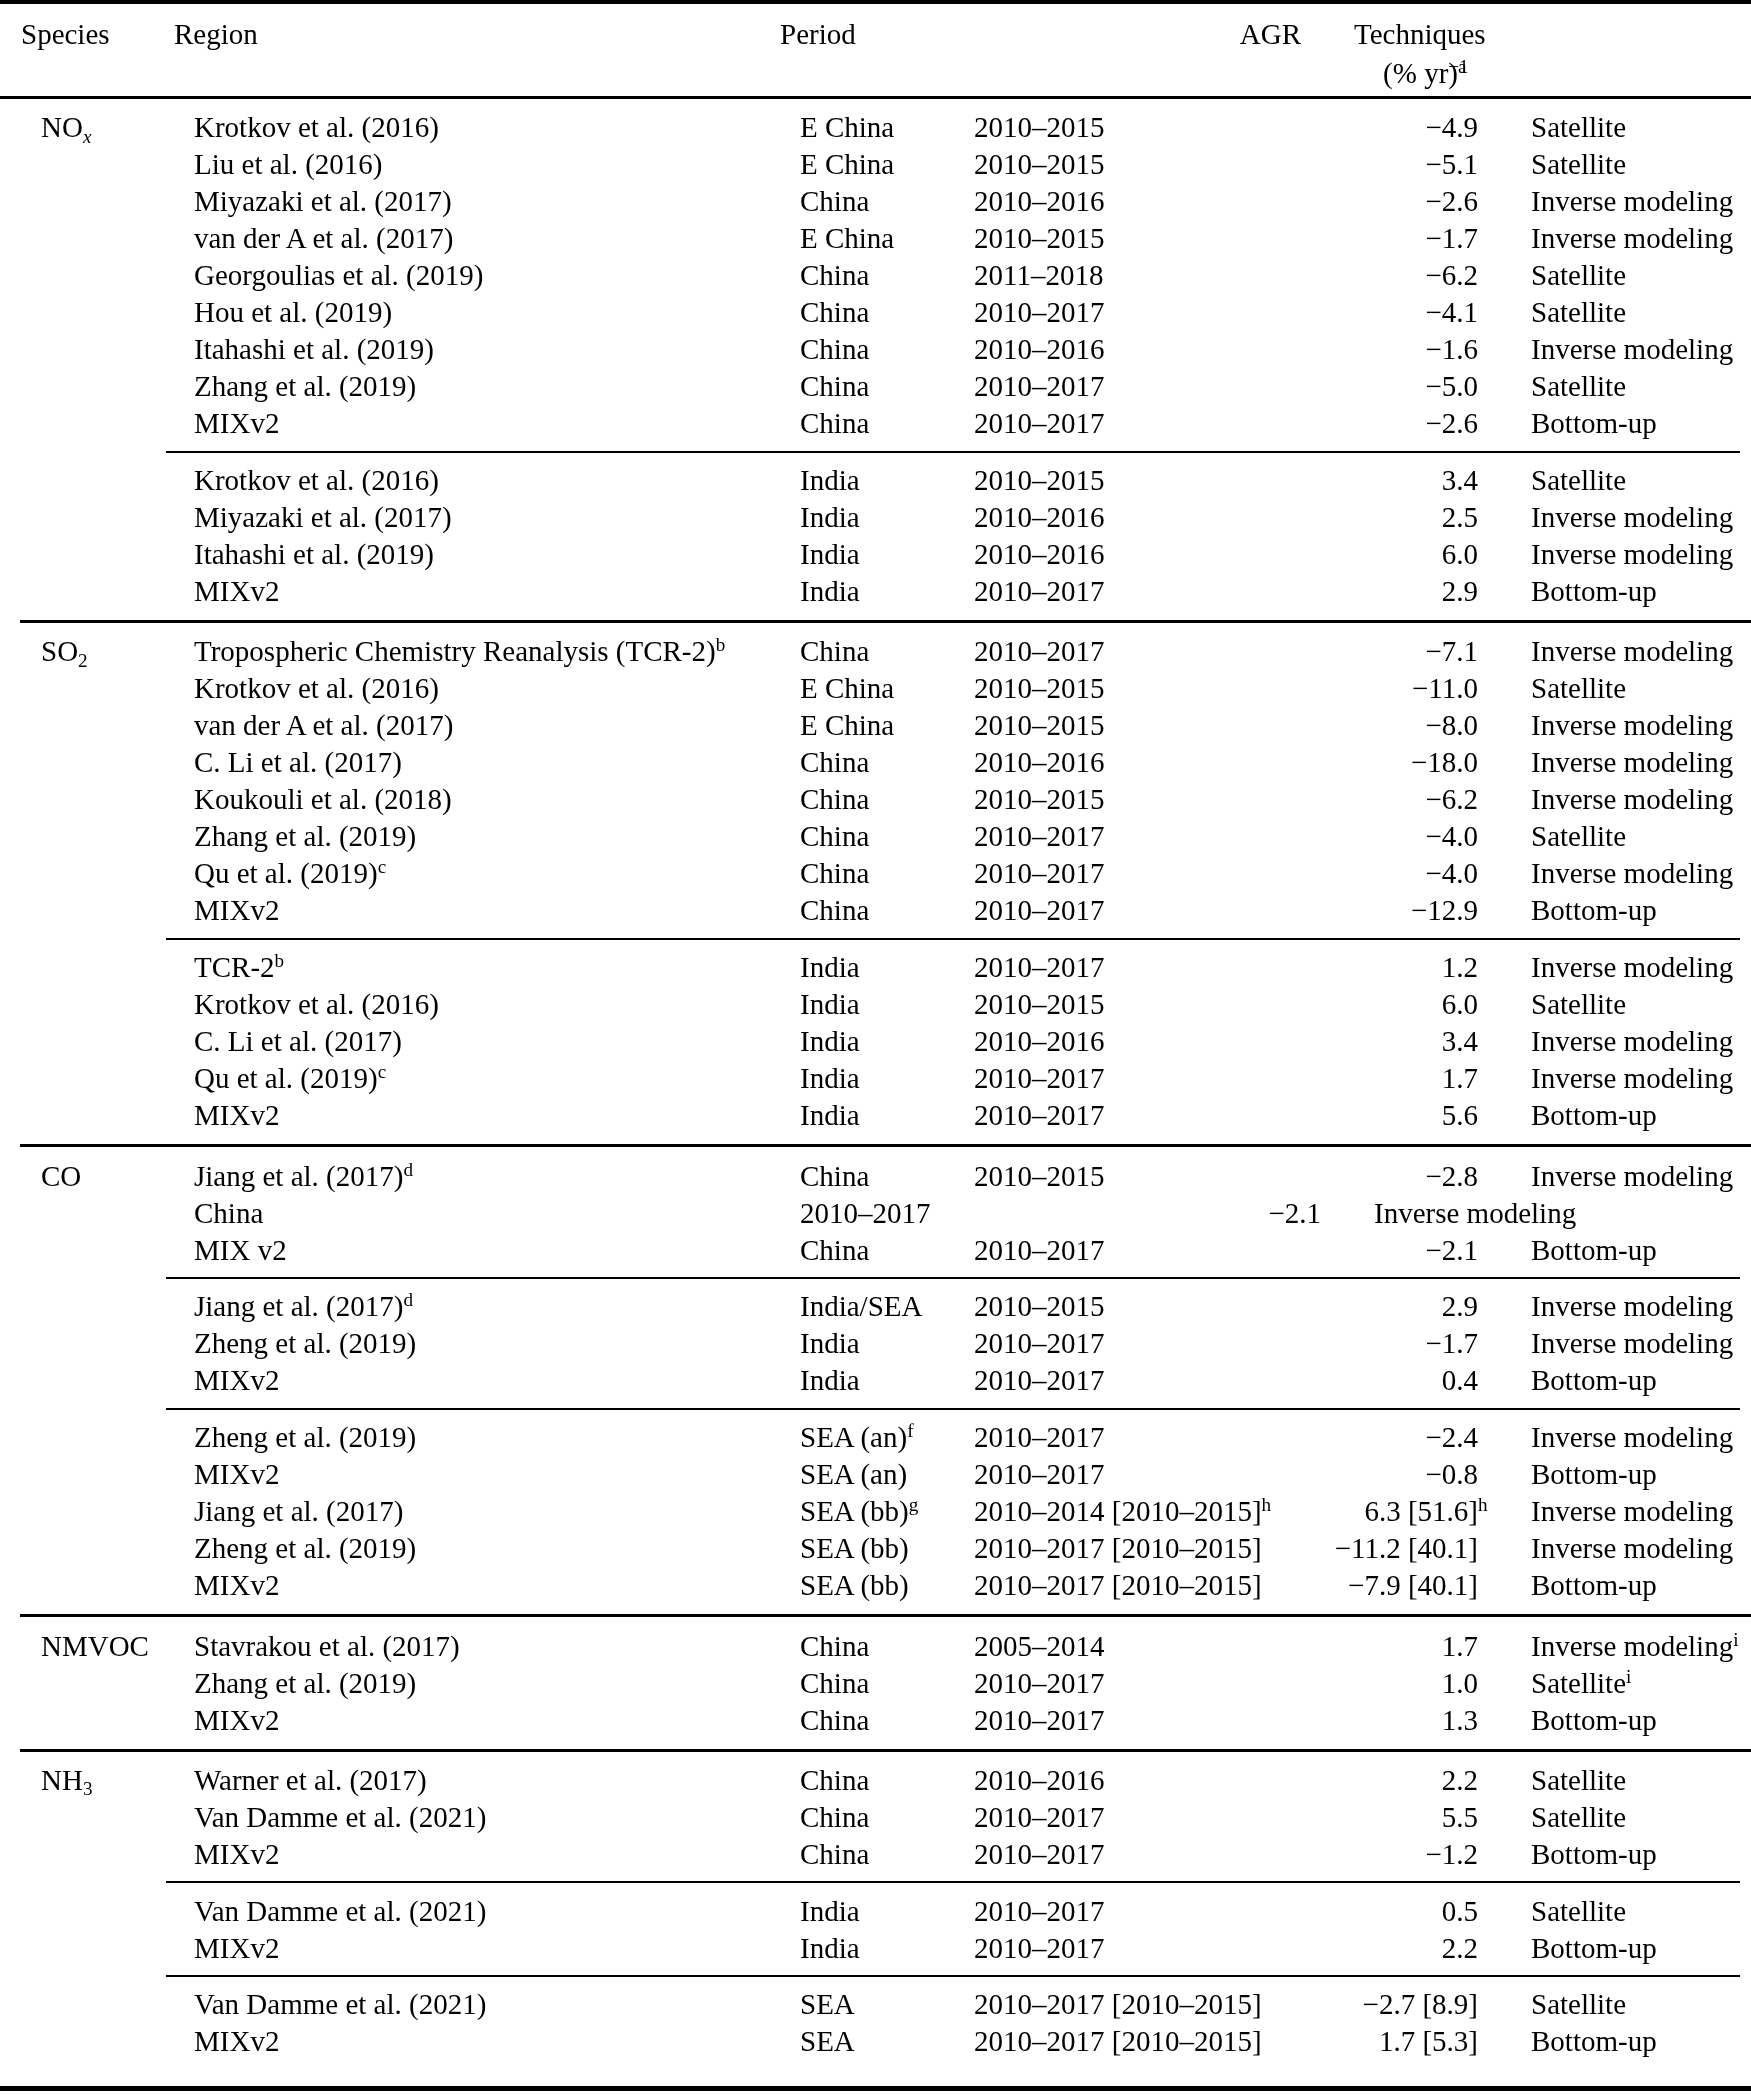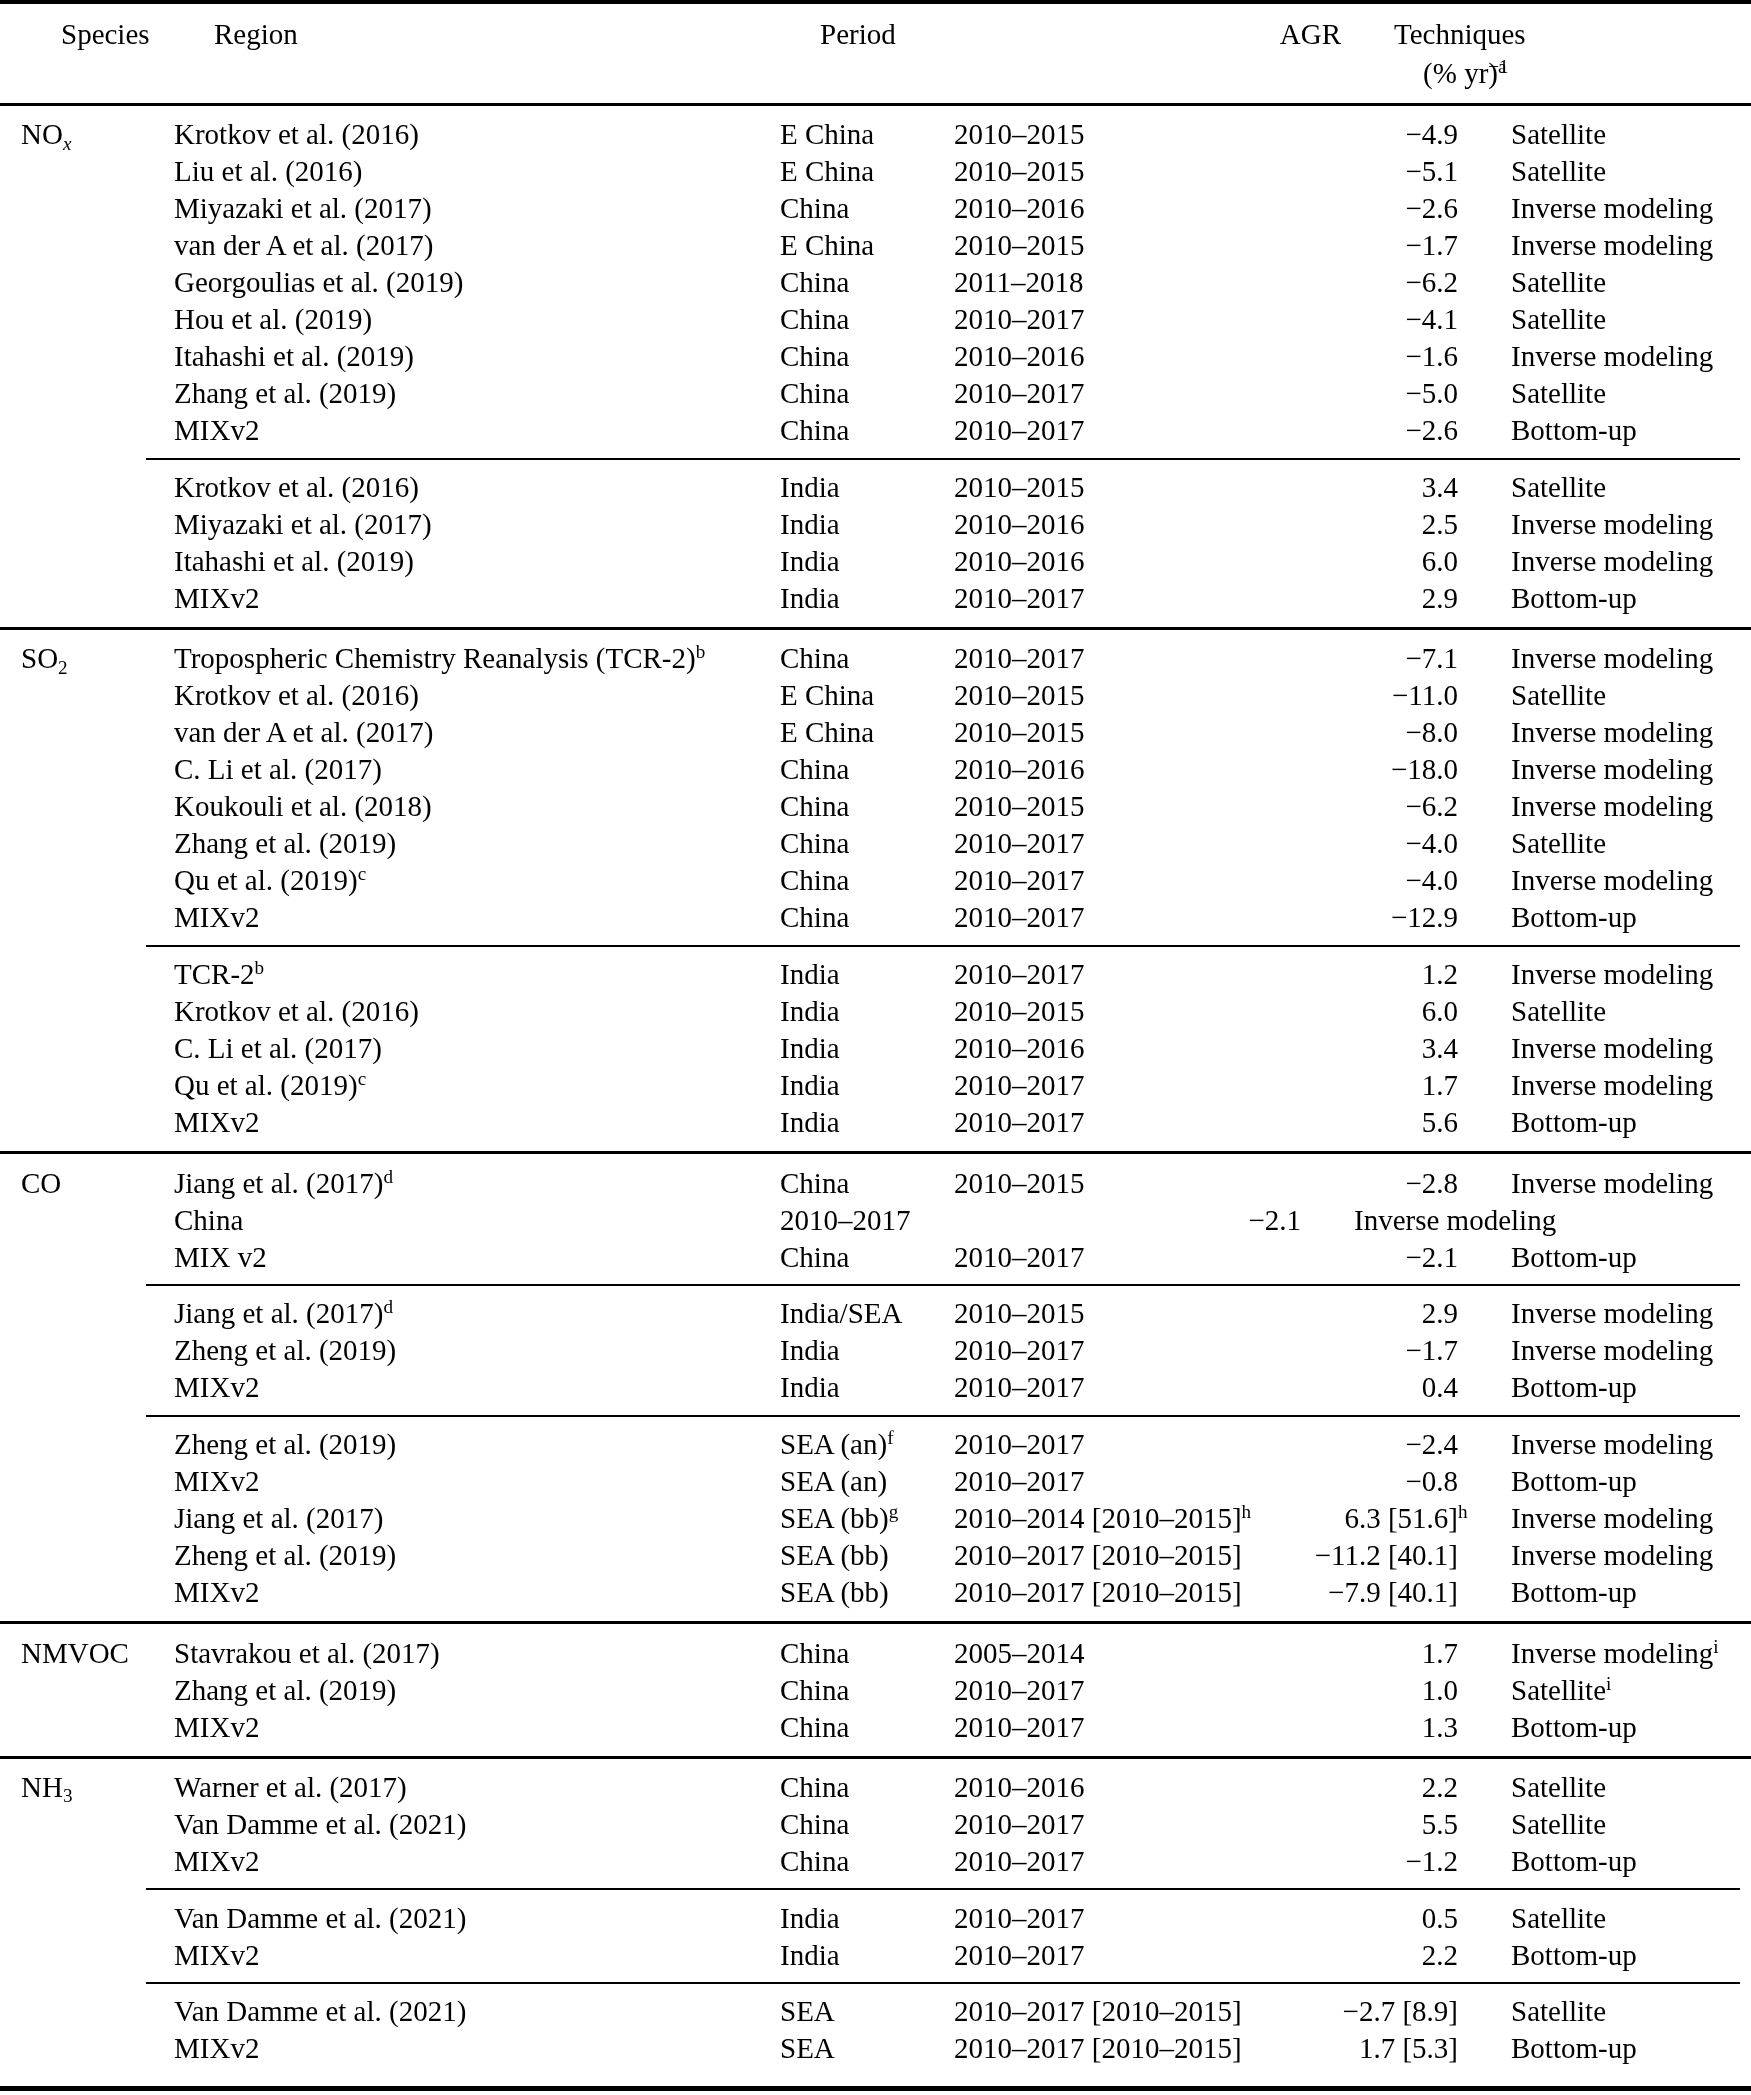--- a/index.html
+++ b/index.html
@@ -19,25 +19,25 @@
   .rule-section { border-top-width: 3.4px; margin: 10.2px 0 10.2px 0; }
   .rule-sub { border-top-width: 2.5px; margin: 8.5px 12px 9.3px 146px; }
   .rule-bottom { position: absolute; left: 0; right: 0; bottom: 5.1px; border-top-width: 5.1px; }
 
   .grid {
     display: grid;
     grid-template-columns: 153px 606px 174px 347px 157px 1fr;
     padding-left: 21px;
     align-items: baseline;
   }
-  .header-block { padding-top: 12px; padding-bottom: 9px; margin-left: 40px; }
+  .header-block { padding-top: 12px; padding-bottom: 2px; }
   .header-line1 { height: 37px; line-height: 37px; }
   .header-line2 { height: 41px; line-height: 41px; }
   .row { height: 37px; line-height: 37px; }
-  .body-block { padding-top: 10.2px; padding-bottom: 8.5px; }
+  .body-block { padding-top: 10.2px; padding-bottom: 8.5px; padding-left: 20px; }
 
   .cell { white-space: nowrap; overflow: visible; }
   .cell-agr { text-align: right; }
   .cell-tech { padding-left: 53px; }
 
   sup, sub { font-size: 0.66em; line-height: 0; position: relative; }
   sup { top: -0.52em; vertical-align: baseline; }
   sub { top: 0.28em; vertical-align: baseline; }
   sub.it { font-style: italic; }
   

